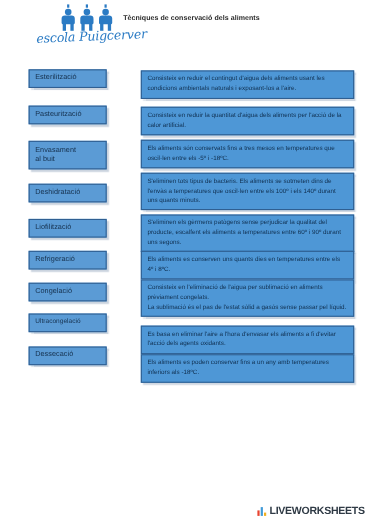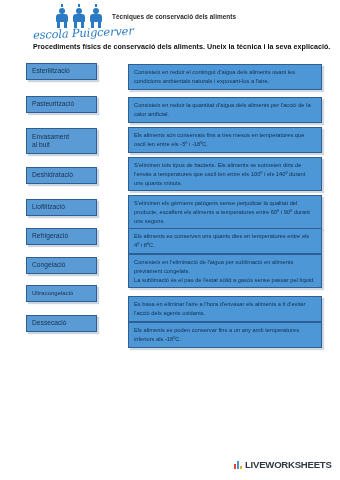--- a/index.html
+++ b/index.html
@@ -234,21 +234,20 @@
             <span class="body"></span>
           <span class="legL"></span>
             <span class="legR"></span>
         </div>
       </div>
       <div class="logo-word">escola Puigcerver</div>
     </div>
 
     <div class="doc-title">Tècniques de conservació dels aliments</div>
 
-    <div class="subtitle">Procediments físics de conservació dels aliments.  Uneix la tècnica i la seva explicació.</div>
   </div>
 
   <div class="left-col">
       <div class="tag" style="top: 63px; height: 17px;">
         <span style="white-space: pre-line;">Esterilització</span>
       </div>
       <div class="tag" style="top: 96px; height: 17px;">
         <span style="white-space: pre-line;">Pasteurització</span>
       </div>
       <div class="tag" style="top: 128px; height: 26px;">

